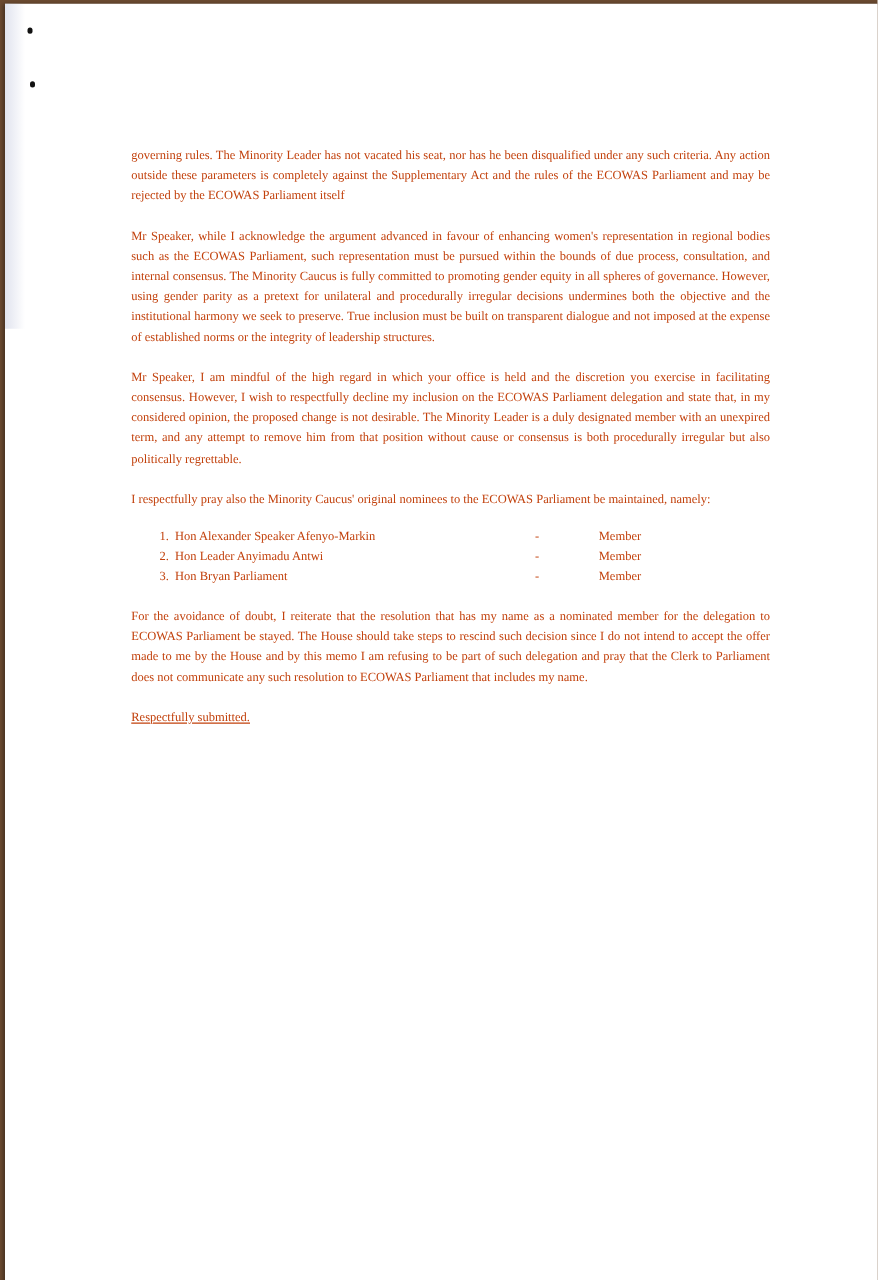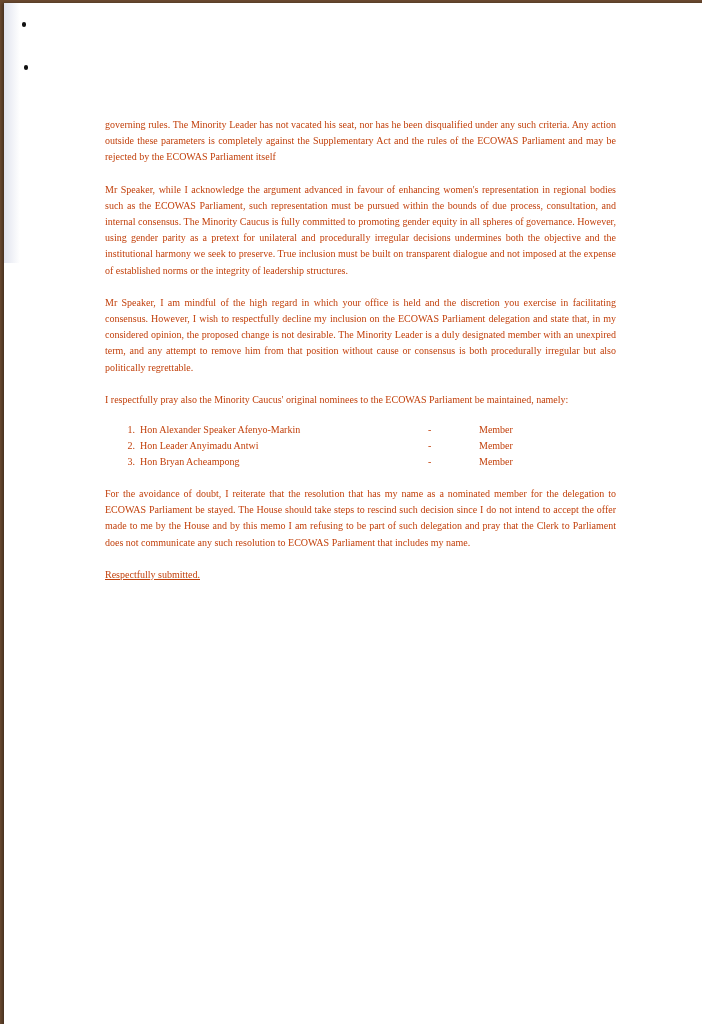--- a/index.html
+++ b/index.html
@@ -107,21 +107,21 @@
         <span class="role">Member</span>
       </li>
       <li class="nominee">
         <span class="num">2.</span>
         <span class="name">Hon Leader Anyimadu Antwi</span>
         <span class="dash">-</span>
         <span class="role">Member</span>
       </li>
       <li class="nominee">
         <span class="num">3.</span>
-        <span class="name">Hon Bryan Acheampong</span>
+        <span class="name">Hon Bryan Parliament</span>
         <span class="dash">-</span>
         <span class="role">Member</span>
       </li>
     </ul>
 
     <p>For the avoidance of doubt, I reiterate that the resolution that has my name as a nominated member for the delegation to ECOWAS Parliament be stayed. The House should take steps to rescind such decision since I do not intend to accept the offer made to me by the House and by this memo I am refusing to be part of such delegation and pray that the Clerk to Parliament does not communicate any such resolution to ECOWAS Parliament that includes my name.</p>
     <p class="signoff">Respectfully submitted.</p>
   </div>
 </div>
 

